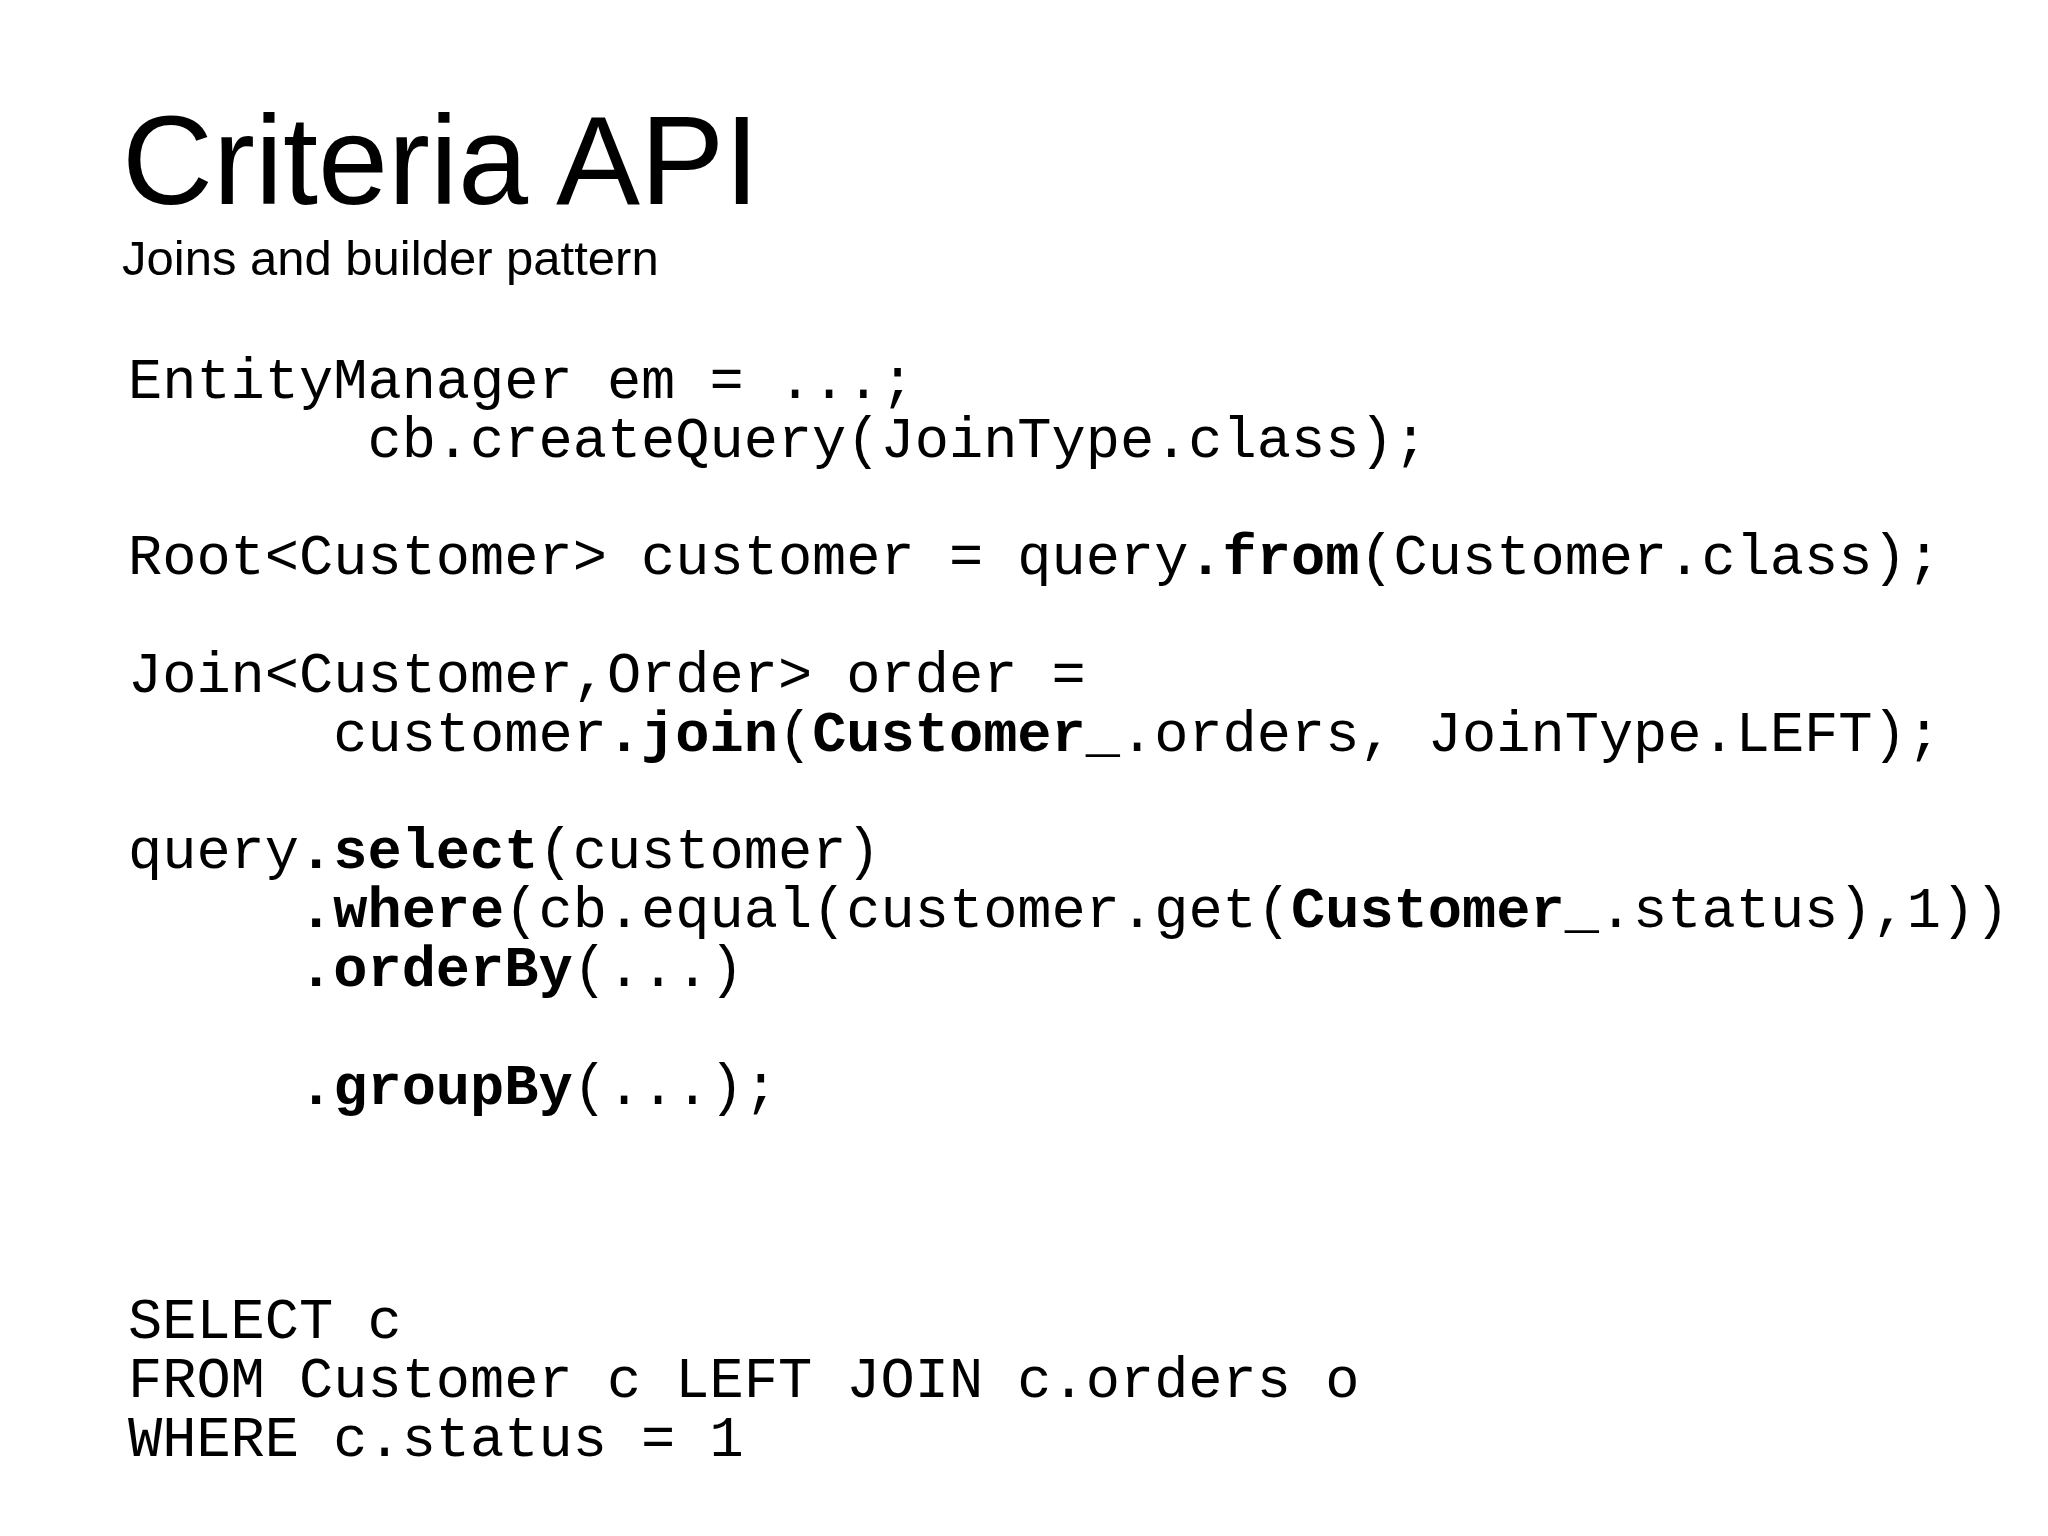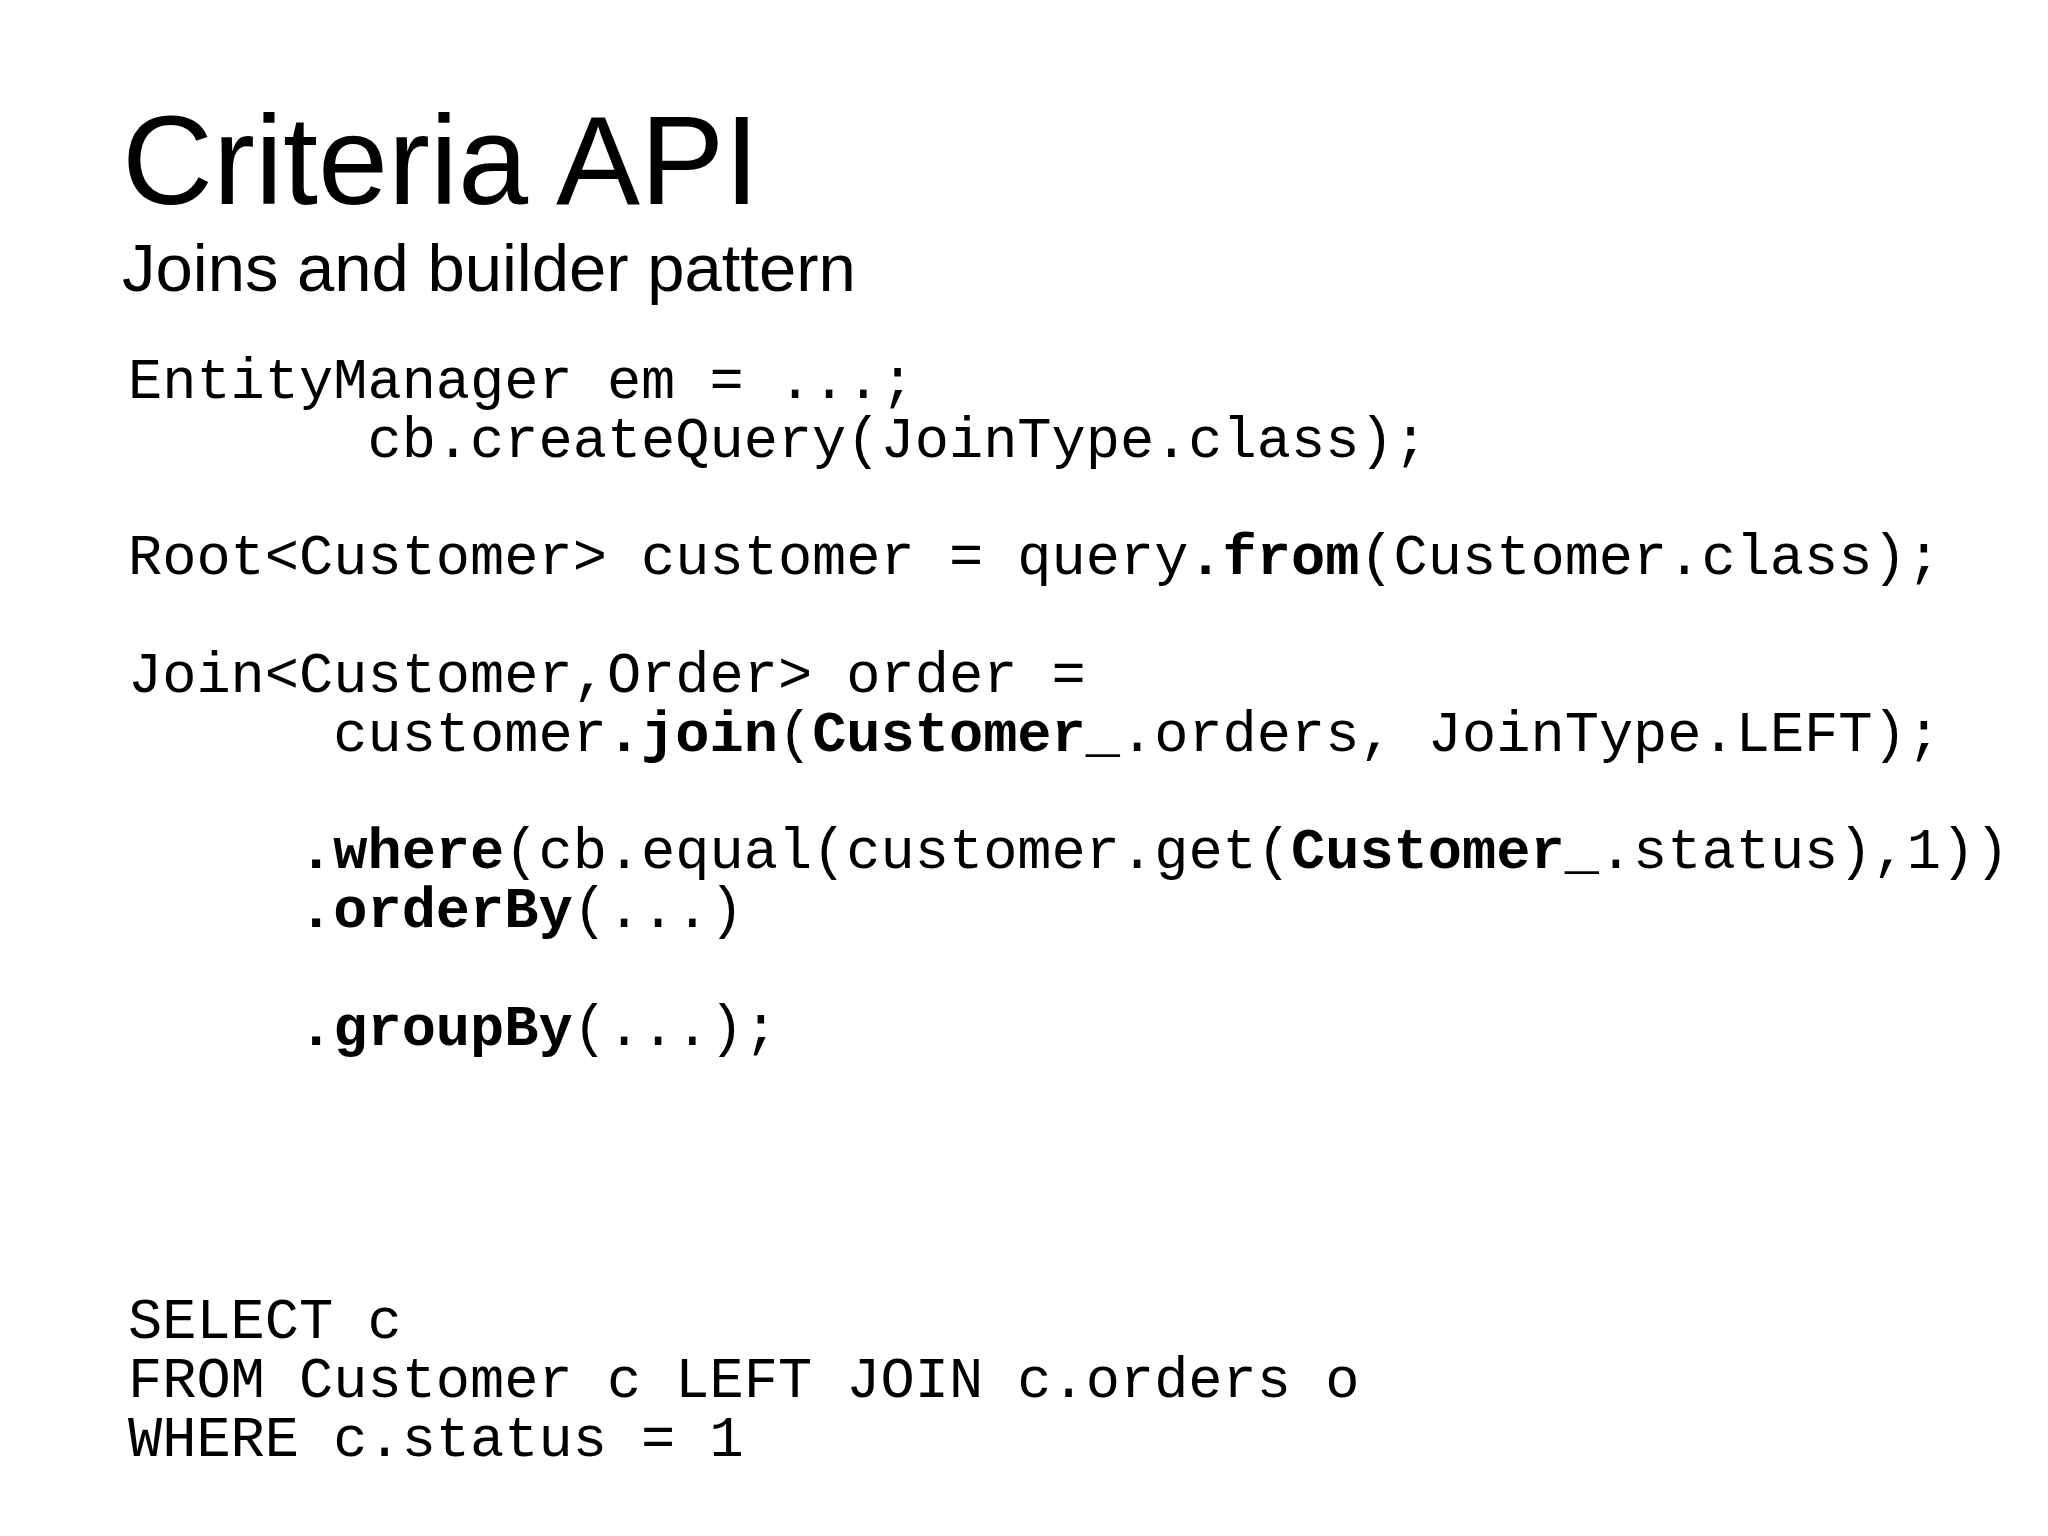--- a/index.html
+++ b/index.html
@@ -27,21 +27,21 @@
     line-height: 1;
     white-space: nowrap;
     color: #000000;
   }
   .subtitle {
     position: absolute;
     left: 122px;
     top: 226px;
     margin: 0;
     font-family: "Liberation Sans", "DejaVu Sans", sans-serif;
-    font-size: 67px;
+    font-size: 49px;
     font-weight: 400;
     line-height: 1;
     white-space: nowrap;
     color: #000000;
     text-align: center;
   }
   .codeblock {
     position: absolute;
     left: 128px;
     margin: 0;
@@ -67,20 +67,21 @@
 
   <div class="codeblock java">
       <div class="code-line"><span>EntityManager em = ...;</span></div>
       <div class="code-line"><span>       cb.createQuery(JoinType.class);</span></div>
       <div class="code-line"> </div>
       <div class="code-line"><span>Root&lt;Customer&gt; customer = query</span><b>.from</b><span>(Customer.class);</span></div>
       <div class="code-line"> </div>
       <div class="code-line"><span>Join&lt;Customer,Order&gt; order =</span></div>
       <div class="code-line"><span>      customer</span><b>.join</b><span>(</span><b>Customer_</b><span>.orders, JoinType.LEFT);</span></div>
       <div class="code-line"> </div>
+      <div class="code-line"><span>query</span><b>.select</b><span>(customer)</span></div>
       <div class="code-line"><span>     </span><b>.where</b><span>(cb.equal(customer.get(</span><b>Customer_</b><span>.status),1))</span></div>
       <div class="code-line"><span>     </span><b>.orderBy</b><span>(...)</span></div>
       <div class="code-line"><span>     </span></div>
       <div class="code-line"><span>     </span><b>.groupBy</b><span>(...);</span></div>
     </div>
 
   <div class="codeblock sql">
       <div class="code-line"><span>SELECT c</span></div>
       <div class="code-line"><span>FROM Customer c LEFT JOIN c.orders o</span></div>
       <div class="code-line"><span>WHERE c.status = 1</span></div>

